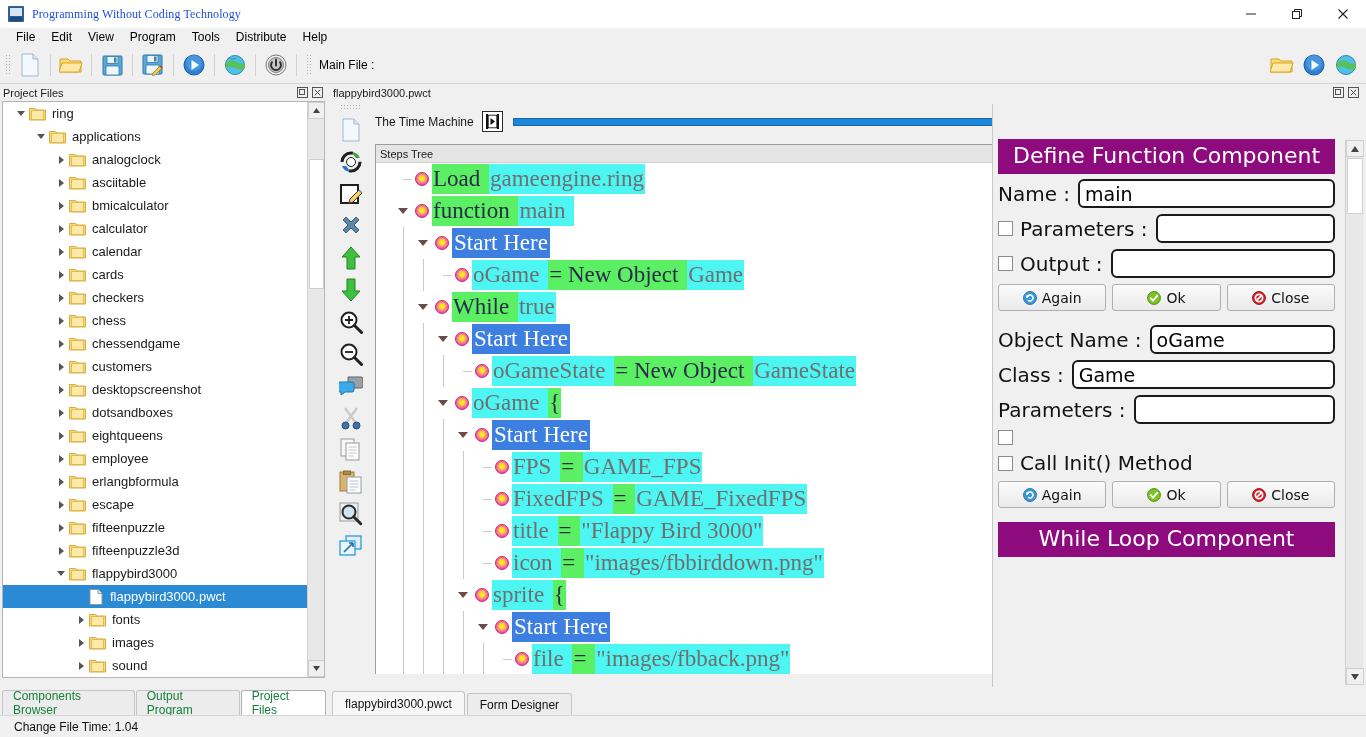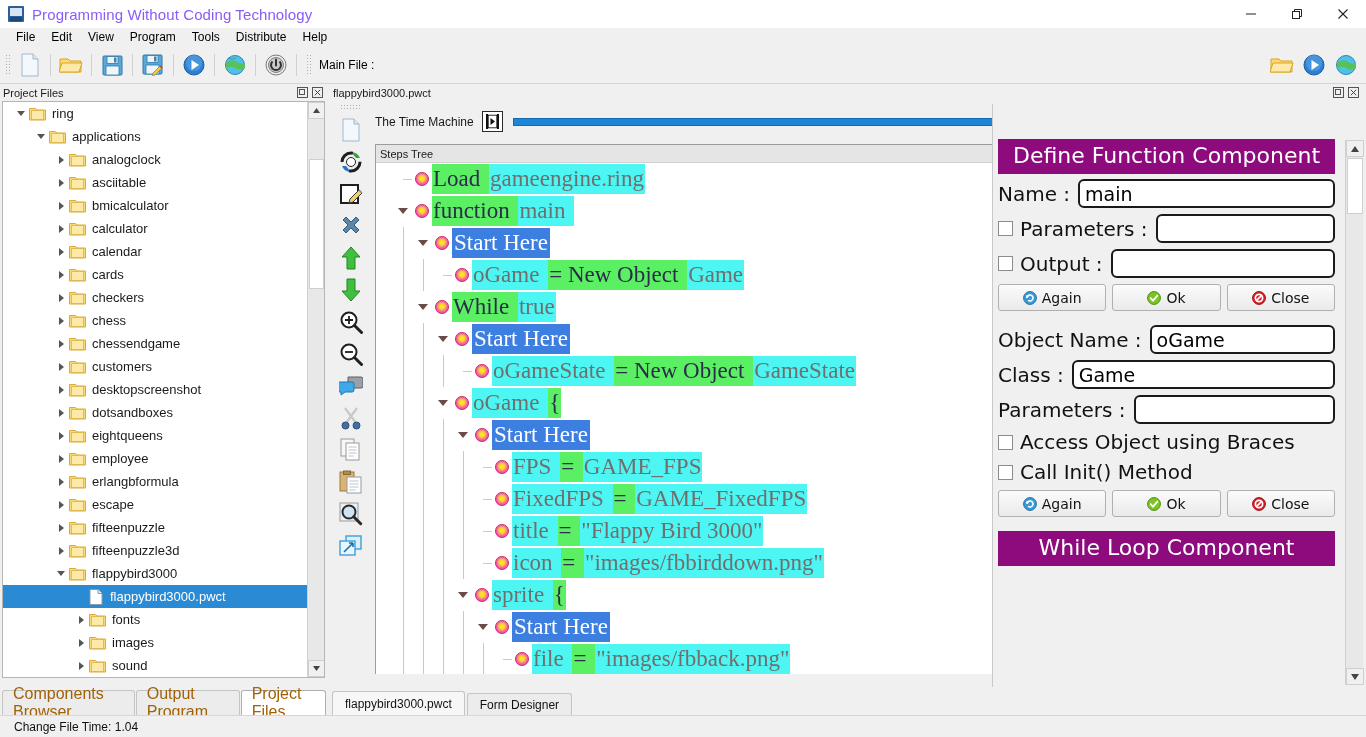--- a/index.html
+++ b/index.html
@@ -24,21 +24,21 @@
   }
   #app-icon::after {
     content: ""; position: absolute; left: 2px; top: 2px;
     width: 12px; height: 8px; background: #d8e4f0;
   }
   #app-icon::before {
     content: ""; position: absolute; left: 2px; bottom: 1px;
     width: 12px; height: 4px; background: #1a4a80;
   }
   #title-text {
-    font-size: 15px; color: #8b5cf6; flex: 1; letter-spacing: 0.1px;
+    font-size: 12px; color: #1d4ed8; flex: 1; letter-spacing: 0.1px; font-family: Liberation Serif, serif;
   }
   .wbtn {
     width: 46px; height: 28px; display: flex; align-items: center;
     justify-content: center; color: #222; font-size: 13px;
   }
   .wbtn svg { display: block; }
 
   
   #menubar {
     position: absolute; left: 0; top: 28px; width: 1366px; height: 19px;
@@ -128,21 +128,21 @@
     border: 1px solid #cfcfcf;
   }
   .vsb .track { position:absolute; left:0; width: 17px; background:#e8e8e8;}
 
   
   #left-tabs {
     position: absolute; left: 0; top: 691px; width: 327px; height: 24px;
     display: flex; align-items: flex-end; padding-left: 2px;
   }
   .ltab {
-    height: 21px; padding: 12px 10px; font-size: 16px; color: #a16207;
+    height: 21px; padding: 12px 10px; font-size: 12px; color: #15803d;
     background: #ececec; border: 1px solid #c4c4c4; border-bottom: none;
     display: flex; align-items: center; border-radius: 3px 3px 0 0;
     margin-right: 1px;
   }
   .ltab.active { background: #ffffff; height: 24px; border-color: #b0b0b0; }
 
   
   #statusbar {
     position: absolute; left: 0; bottom: 0; width: 1366px; height: 22px;
     background: #f0f0f0; border-top: 1px solid #d6d6d6;
@@ -1245,21 +1245,20 @@
       <div class="frow">
         <div class="flabel">Class :</div>
         <div class="finput">Game</div>
       </div>
       <div class="frow">
         <div class="flabel">Parameters :</div>
         <div class="finput"></div>
       </div>
       <div class="frow">
         <div class="cbox"></div>
-        <div class="flabel">Access Object using Braces</div>
       </div>
       <div class="frow">
         <div class="cbox"></div>
         <div class="flabel">Call Init() Method</div>
       </div>
       <div class="btnrow">
         <div class="cbtn">
           <span class="cbtn-ico"><svg width="14" height="14" viewBox="0 0 14 14">
   <circle cx="7" cy="7" r="6.4" fill="#3a9bd8" stroke="#1f6fa8"></circle>
   <path d="M4 7 a3 3 0 1 1 1.2 2.4" fill="none" stroke="#fff" stroke-width="1.6"></path>

